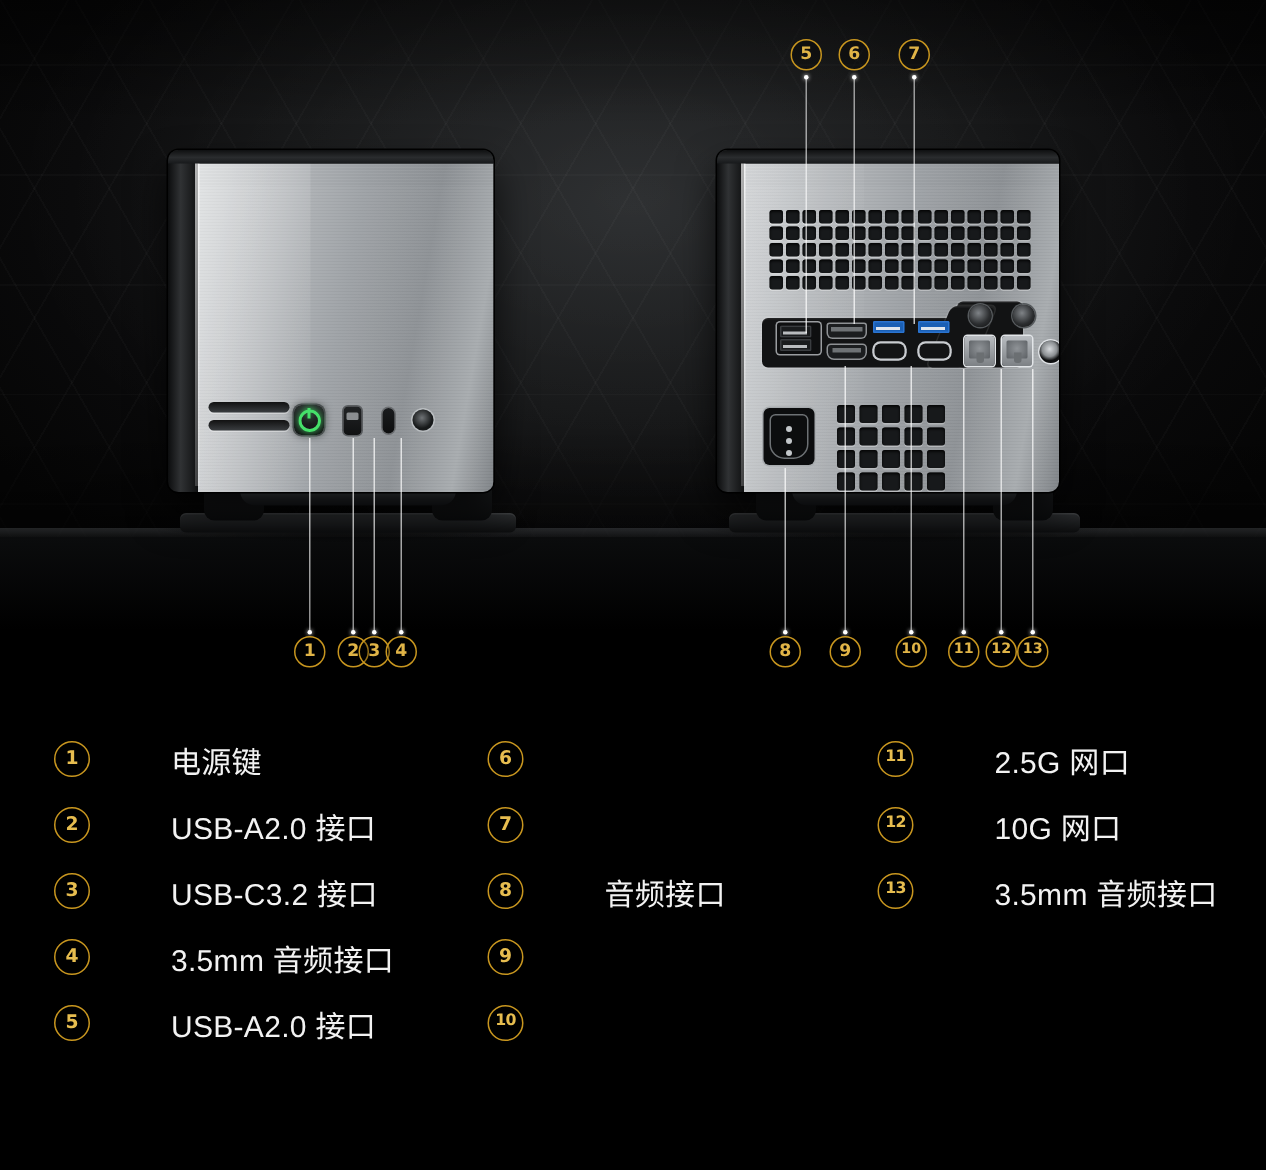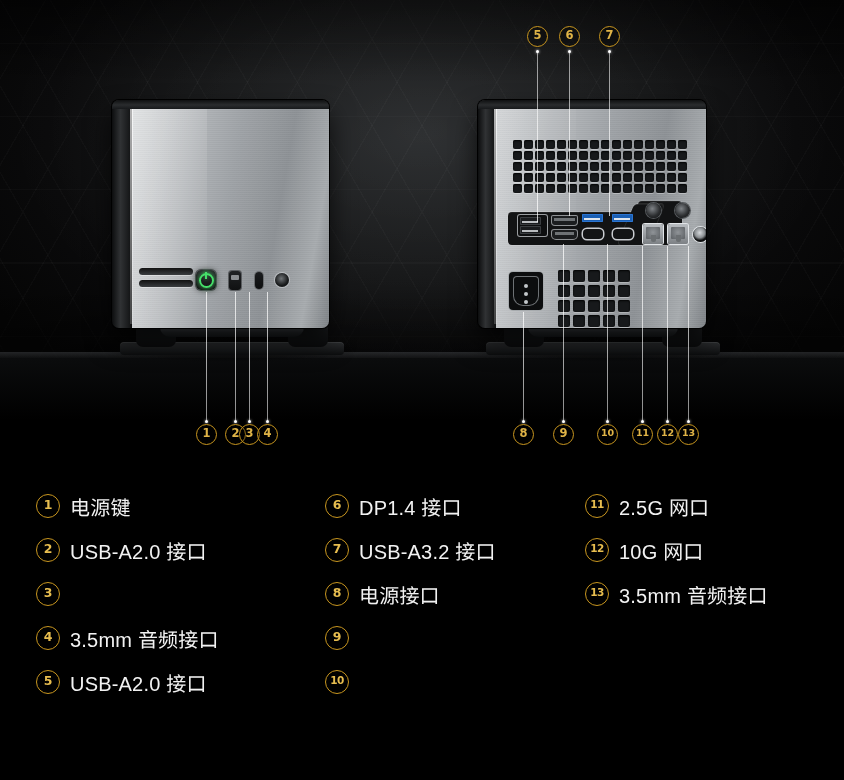--- a/index.html
+++ b/index.html
@@ -125,21 +125,21 @@
 
   
   #legend{position:absolute;left:0;top:462px;width:844px;height:318px;background:#000;}
   .col{position:absolute;top:22px;}
   .row{display:flex;align-items:center;height:44px;}
   .badge{flex:0 0 auto;width:22px;height:22px;border-radius:50%;
       border:1.6px solid #c8961f;color:#e7bd4f;font-size:12.5px;line-height:19px;text-align:center;
       font-family:"DejaVu Sans",sans-serif;font-weight:700;margin-right:10px;}
   .badge.wide{font-size:10.5px;line-height:19px;letter-spacing:-.5px;}
   .ltext{font-size:20px;color:#f2f2f2;letter-spacing:.2px;white-space:nowrap;
-      font-family:"Liberation Sans","DejaVu Sans",sans-serif;font-weight:500;}
+      font-family:"Liberation Sans","DejaVu Sans",sans-serif;font-weight:500;margin-left:44px;}
 </style>
 </head>
 <body>
 
 <div id="stage">
   <div class="hexlayer"></div>
   <div class="vig"></div>
   <div class="desk"></div>
   <div class="deskfade"></div>
 
@@ -389,43 +389,42 @@
     <div class="row">
       <div class="badge">1</div>
       <div class="ltext">电源键</div>
     </div>
     <div class="row">
       <div class="badge">2</div>
       <div class="ltext">USB-A2.0 接口</div>
     </div>
     <div class="row">
       <div class="badge">3</div>
+      <div class="ltext">USB-C3.2 接口</div>
     </div>
     <div class="row">
       <div class="badge">4</div>
       <div class="ltext">3.5mm 音频接口</div>
     </div>
     <div class="row">
       <div class="badge">5</div>
       <div class="ltext">USB-A2.0 接口</div>
     </div>
   </div>
 
   <div class="col" style="left:325px;">
     <div class="row">
       <div class="badge">6</div>
-      <div class="ltext">DP1.4 接口</div>
     </div>
     <div class="row">
       <div class="badge">7</div>
-      <div class="ltext">USB-A3.2 接口</div>
     </div>
     <div class="row">
       <div class="badge">8</div>
-      <div class="ltext">电源接口</div>
+      <div class="ltext">音频接口</div>
     </div>
     <div class="row">
       <div class="badge">9</div>
     </div>
     <div class="row">
       <div class="badge wide">10</div>
     </div>
   </div>
 
   <div class="col" style="left:585px;">

